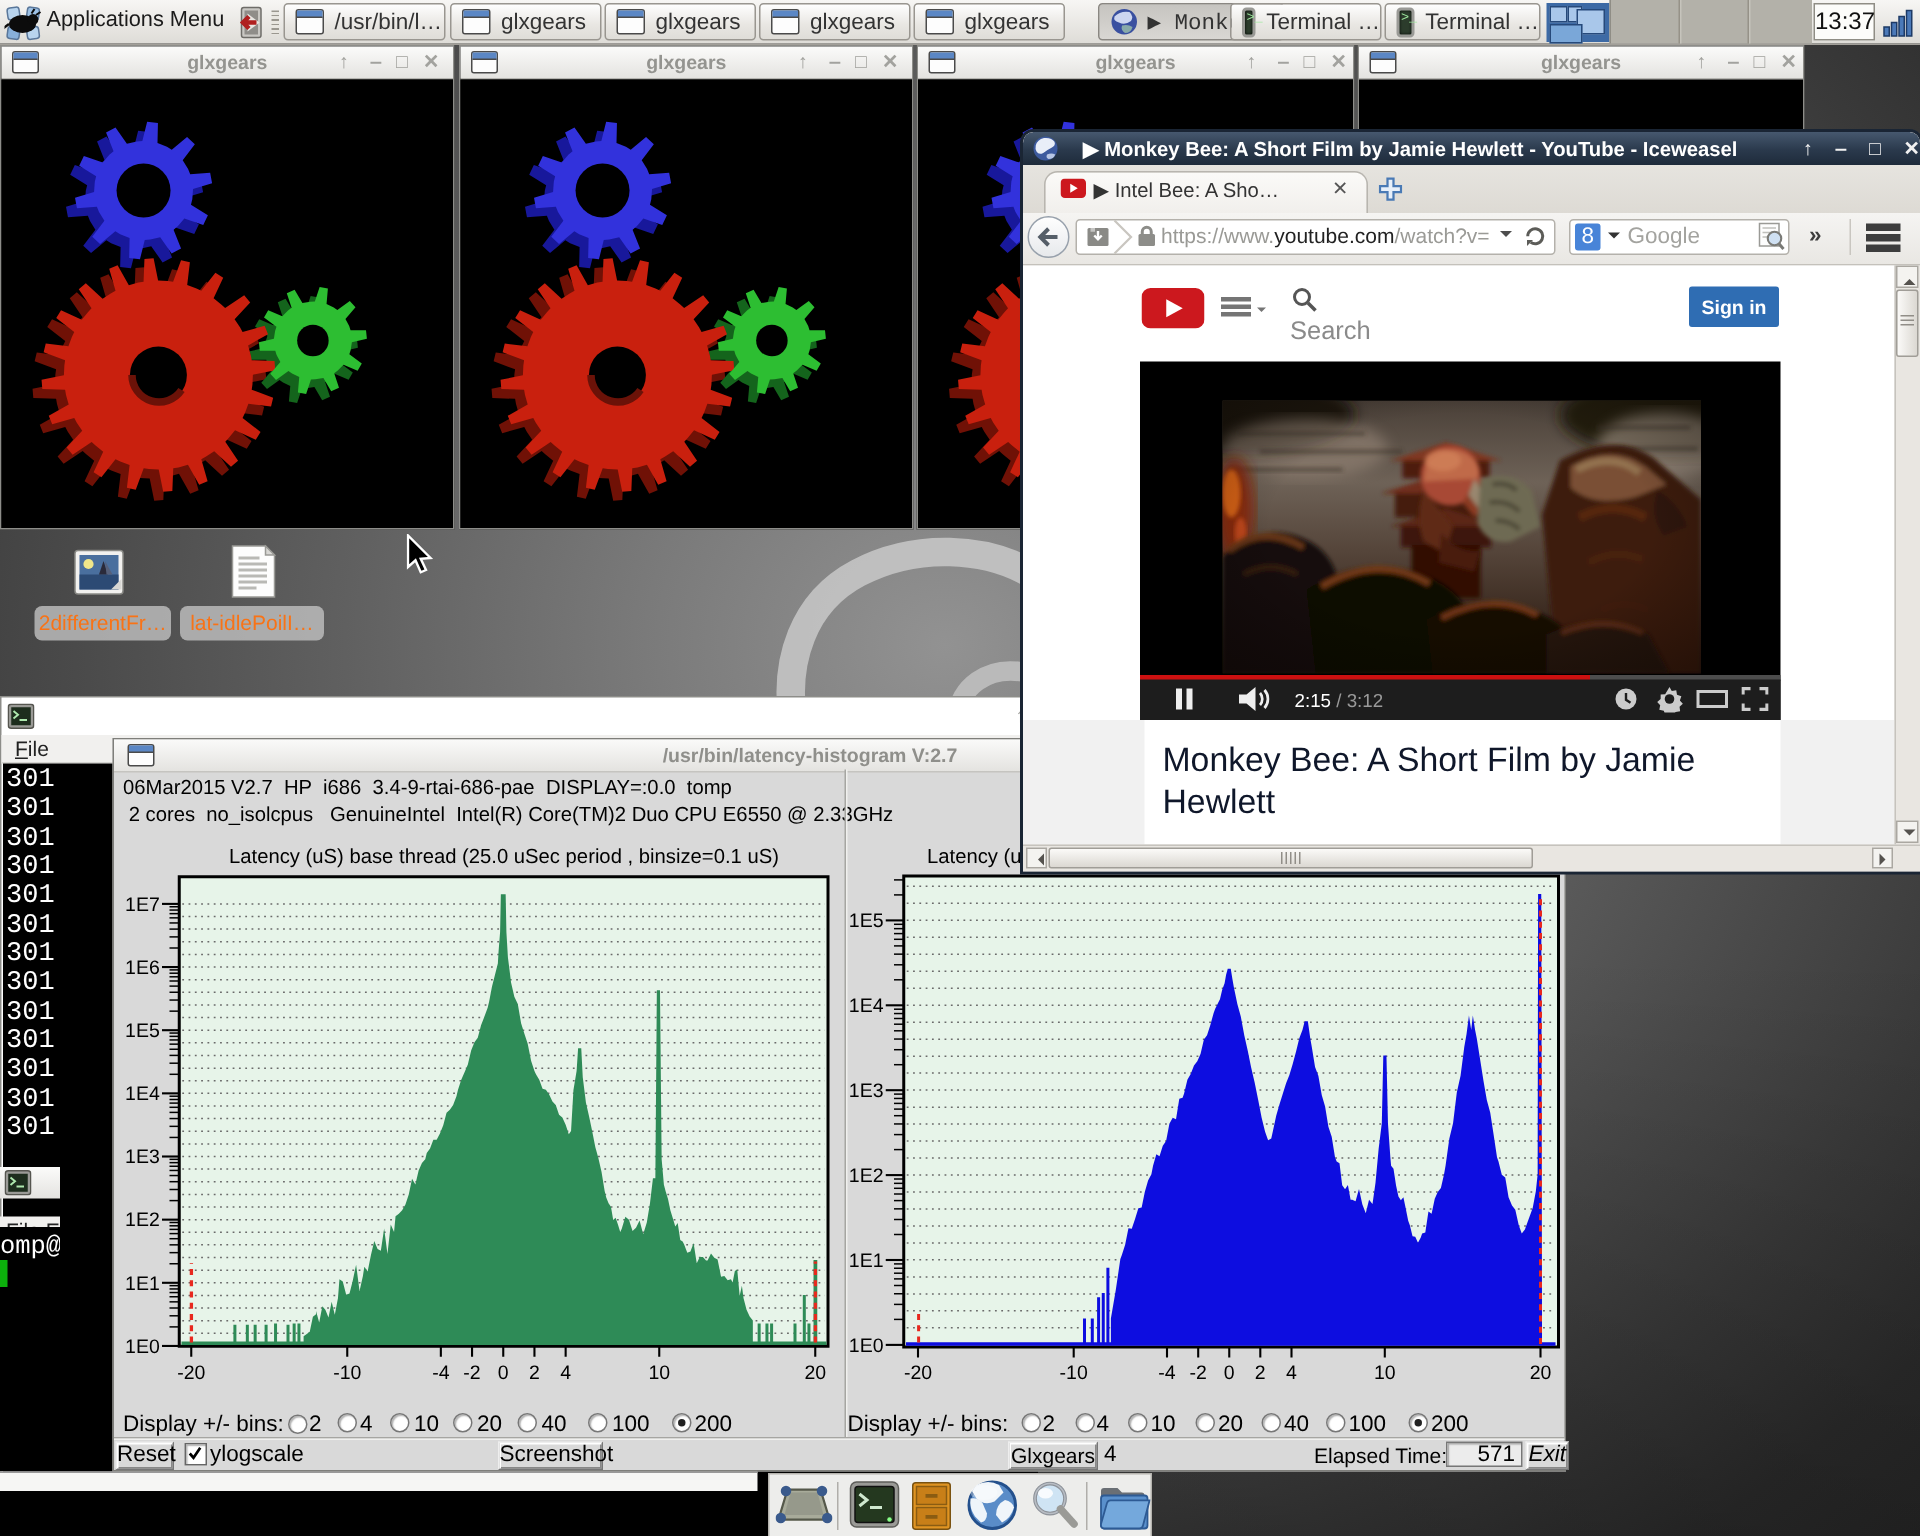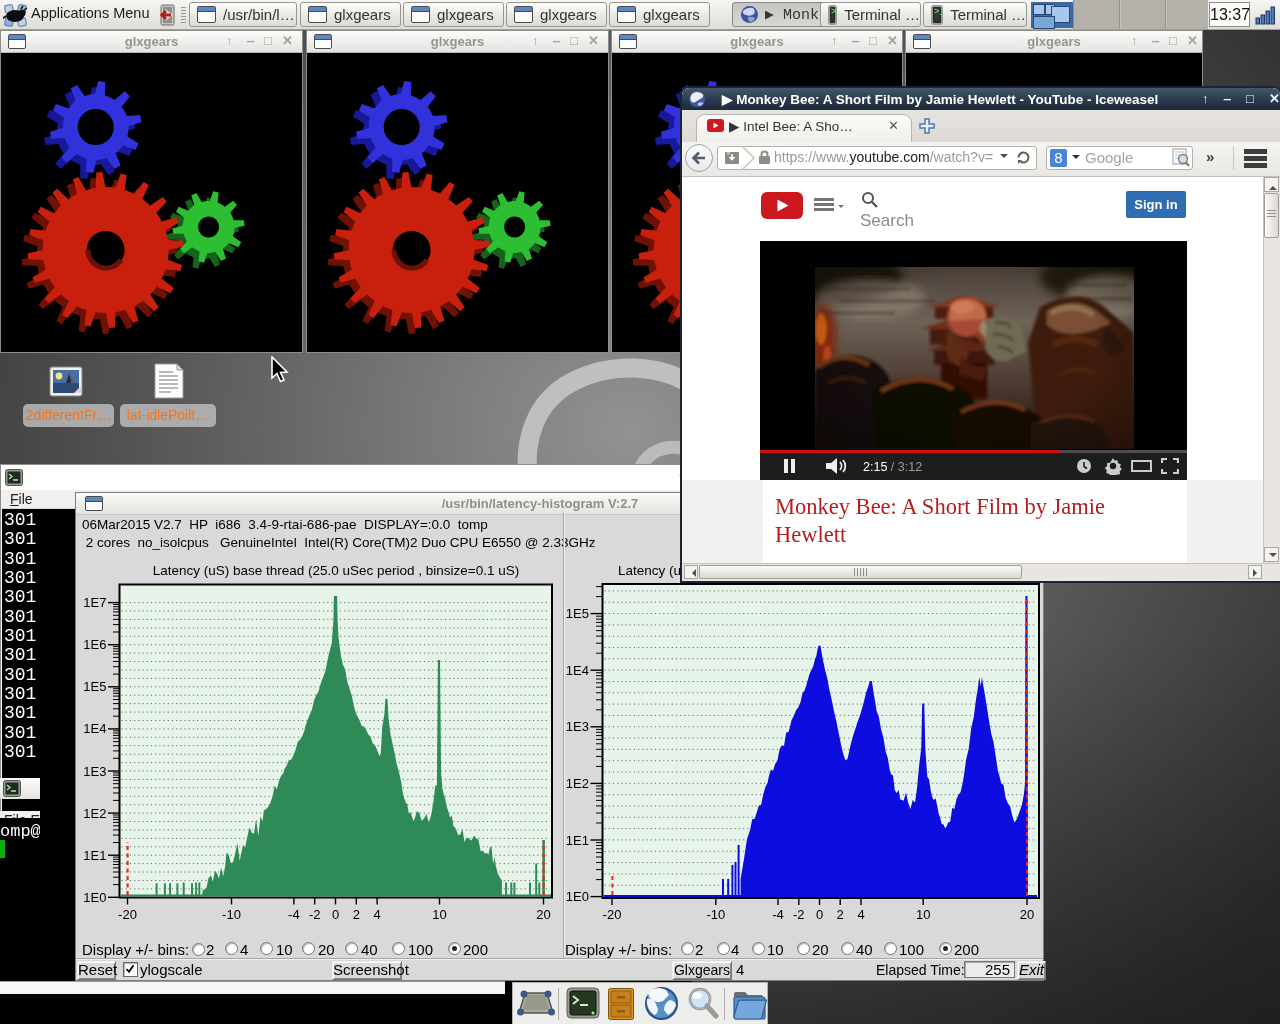--- a/index.html
+++ b/index.html
@@ -477,21 +477,21 @@
 <div class="tkbtn" style="left:1px;top:468px;width:37px;height:17px;line-height:16px;">Reset</div>
 <div class="abs" style="left:47px;top:469px;width:13px;height:13px;background:#fff;border:1px solid #666;box-shadow:inset 1px 1px 1px rgba(0,0,0,.3);"></div>
 <svg class="abs" style="left:49px;top:471px;" width="10" height="10" viewBox="0 0 10 10">
       <path d="M1.5 5 L4 7.8 L8.5 1.2" stroke="#000" stroke-width="1.8" fill="none"></path>
     </svg>
 <div class="rlabel" style="left:64px;top:468px;">ylogscale</div>
 <div class="tkbtn" style="left:256px;top:468px;width:68px;height:17px;line-height:16px;">Screenshot</div>
 <div class="tkbtn" style="left:596px;top:468px;width:58px;height:17px;line-height:16px;font-size:14px;">Glxgears</div>
 <div class="rlabel" style="left:660px;top:468px;">4</div>
 <div class="rlabel" style="left:800px;top:469px;font-size:14px;">Elapsed Time:</div>
-<div class="abs" style="left:888px;top:468px;width:51px;height:17px;background:#ececec;border:1px solid #777;box-shadow:inset 1px 1px 1px rgba(0,0,0,.3);box-sizing:border-box;font-size:15px;text-align:right;padding-right:4px;line-height:15px;">255</div>
+<div class="abs" style="left:888px;top:468px;width:51px;height:17px;background:#ececec;border:1px solid #777;box-shadow:inset 1px 1px 1px rgba(0,0,0,.3);box-sizing:border-box;font-size:15px;text-align:right;padding-right:4px;line-height:15px;">571</div>
 <div class="tkbtn" style="left:941px;top:468px;width:27px;height:17px;line-height:16px;font-style:italic;">Exit</div>
 </div>
 
 <div id="browser" class="abs">
  
  <div class="abs" style="left:0;top:0;width:598px;height:22px;background:linear-gradient(#46586e,#2a394c 55%,#1e2b3b);border-radius:7px 7px 0 0;"></div>
  <svg class="abs" style="left:6px;top:2px;" width="18" height="18" viewBox="0 0 18 18">
       <circle cx="9" cy="9" r="8" fill="#3d5a9e"></circle>
       <path d="M2.5 7 Q3.5 3 8 2 Q13 1.5 15 4.5 Q16 7 13 8.5 Q10 10 7.5 12 Q4.5 13.5 3 11 Q2 9 2.5 7Z" fill="#e9eef8"></path>
       <path d="M10 13 q3 -1.5 5.5 0 q-1 3 -4.5 3 q-2 -1 -1 -3Z" fill="#b8c6e4"></path>
@@ -663,21 +663,21 @@
         <path fill="#ccc" d="M9 1 l1.5 2.6 3-.4 .5 3 2.9 1 -1 2.8 2 2.2 -2.2 2 .4 3 -3 .4 -1.6 2.6 -2.5-1.7 -2.8 1.2 -1-2.9 -3-.6 .6-3 -2-2.2 2.3-2 0-3 3-.2Z"></path>
         <circle cx="9" cy="9" r="3.2" fill="#1d1d1d"></circle>
       </svg>
  <div class="abs" style="left:449px;top:372px;width:21px;height:12px;border:2.5px solid #ccc;box-sizing:border-box;"></div>
  <svg class="abs" style="left:479px;top:370px;" width="18" height="16" viewBox="0 0 18 16">
         <path d="M1 5 V1 h5 M12 1 h5 v4 M17 11 v4 h-5 M6 15 H1 v-4" stroke="#ccc" stroke-width="2.2" fill="none"></path>
       </svg>
  
  <div class="abs" style="left:0;top:392px;width:581px;height:83px;background:#f1f1f1;"></div>
  <div class="abs" style="left:81px;top:392px;width:424px;height:83px;background:#fff;"></div>
- <div class="abs" style="left:93px;top:405px;width:400px;font-size:22.5px;color:#b91c1c;line-height:28px;font-family:Liberation Serif, serif;">Monkey Bee: A Short Film by Jamie Hewlett</div>
+ <div class="abs" style="left:93px;top:405px;width:400px;font-size:22.5px;color:#0f172a;line-height:28px;">Monkey Bee: A Short Film by Jamie Hewlett</div>
  
  <div class="abs" style="left:581px;top:89px;width:17px;height:386px;background:#e9e6e1;border-left:1px solid #c6c3bd;box-sizing:border-box;"></div>
  <div class="abs" style="left:582px;top:89px;width:15px;height:15px;background:#f4f3f0;border:1px solid #aaa7a1;box-sizing:border-box;"></div>
  <div class="abs" style="left:586.5px;top:94px;width:0;height:0;border:4px solid transparent;border-bottom-color:#55524e;"></div>
  <div class="abs" style="left:582px;top:105px;width:15px;height:45px;background:linear-gradient(to right,#fbfaf8,#dbd8d2);border:1px solid #a09d97;border-radius:2px;box-sizing:border-box;"></div>
  <div class="abs" style="left:585px;top:122px;width:9px;height:1px;background:#918e88;box-shadow:0 3px 0 #918e88,0 6px 0 #918e88;"></div>
  <div class="abs" style="left:582px;top:459px;width:15px;height:15px;background:#f4f3f0;border:1px solid #aaa7a1;box-sizing:border-box;"></div>
  <div class="abs" style="left:586.5px;top:465px;width:0;height:0;border:4px solid transparent;border-top-color:#55524e;"></div>
  
  <div class="abs" style="left:0;top:475px;width:598px;height:18px;background:#e9e6e1;border-top:1px solid #c6c3bd;box-sizing:border-box;"></div>

